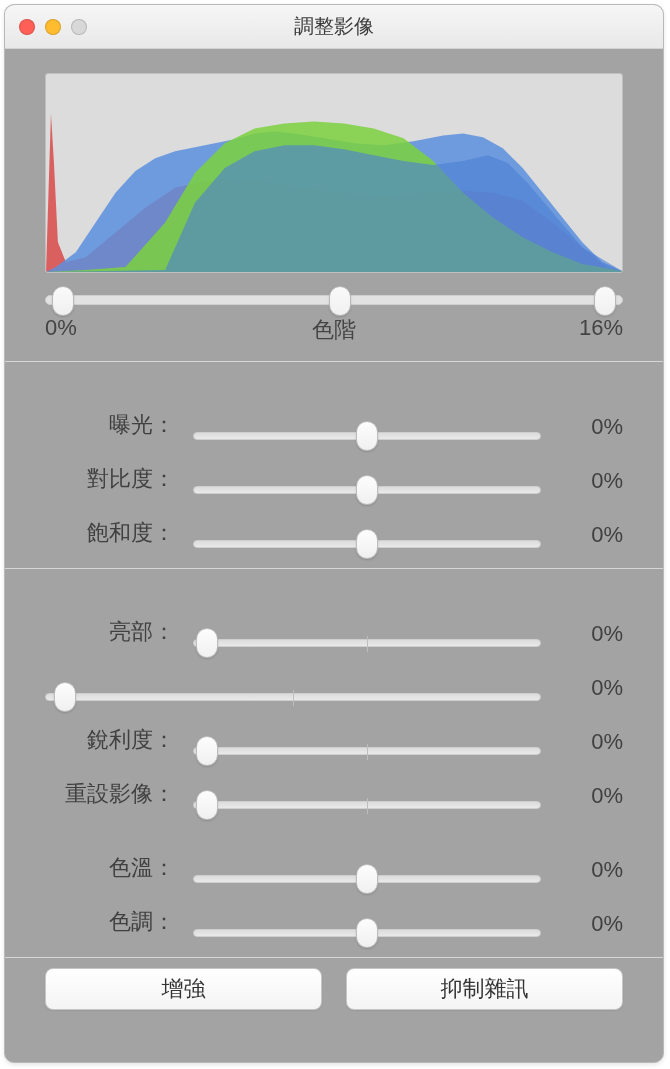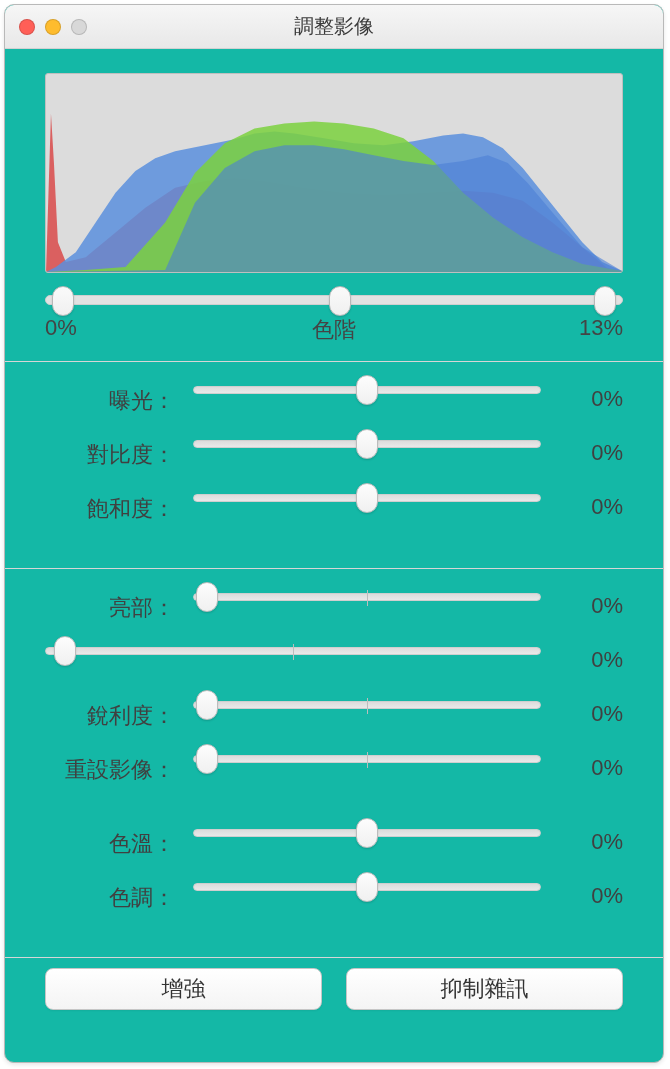--- a/index.html
+++ b/index.html
@@ -7,21 +7,21 @@
     background: #fff;
     font-family: -apple-system, "Helvetica Neue", Arial, sans-serif;
     width: 670px;
     height: 1069px;
     overflow: hidden;
   }
   .window {
     width: 660px;
     height: 1059px;
     margin: 4px;
-    background: #14b8a6;
+    background: #a3a3a3;
     border: 1px solid #b9b9b9;
     border-radius: 10px;
     box-shadow: 0 2px 4px rgba(0,0,0,0.1);
     display: flex;
     flex-direction: column;
     overflow: hidden;
   }
   .titlebar {
     height: 44px;
     background: linear-gradient(#f6f6f6,#e8e8e8);
@@ -99,21 +99,21 @@
     left: 50%;
     transform: translateX(-50%);
   }
   .group {
     padding: 24px 40px 20px 40px;
     border-bottom: 1px solid #d6d6d6;
   }
   .group:last-of-type { border-bottom: none; }
   .row {
     display: flex;
-    align-items: flex-start;
+    align-items: flex-end;
     height: 54px;
     gap: 18px;
   }
   .label {
     width: 130px;
     text-align: right;
     font-size: 22px;
     color: #404040;
     white-space: nowrap;
   }
@@ -201,21 +201,21 @@
         </svg>
       </div>
       <div class="levels-track">
         <div class="levels-thumb" style="left:3%"></div>
         <div class="levels-thumb" style="left:51%"></div>
         <div class="levels-thumb" style="left:97%"></div>
       </div>
       <div class="levels-labels">
         <span>0%</span>
         <span class="center">色階</span>
-        <span>13%</span>
+        <span>16%</span>
       </div>
     </div>
 
     <div class="group" id="group1">
         <div class="row">
           <div class="label">曝光：</div>
           <div class="slider-wrap">
             <div class="slider">
               <div class="tick"></div>
             </div>

